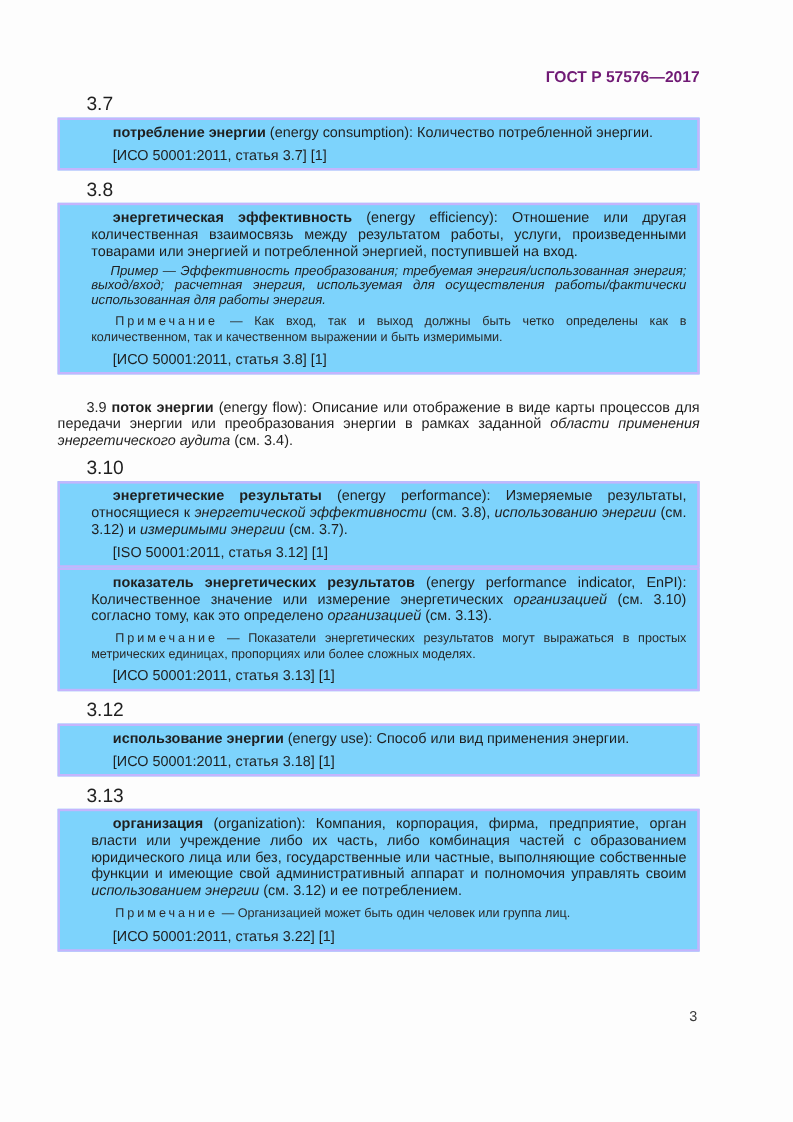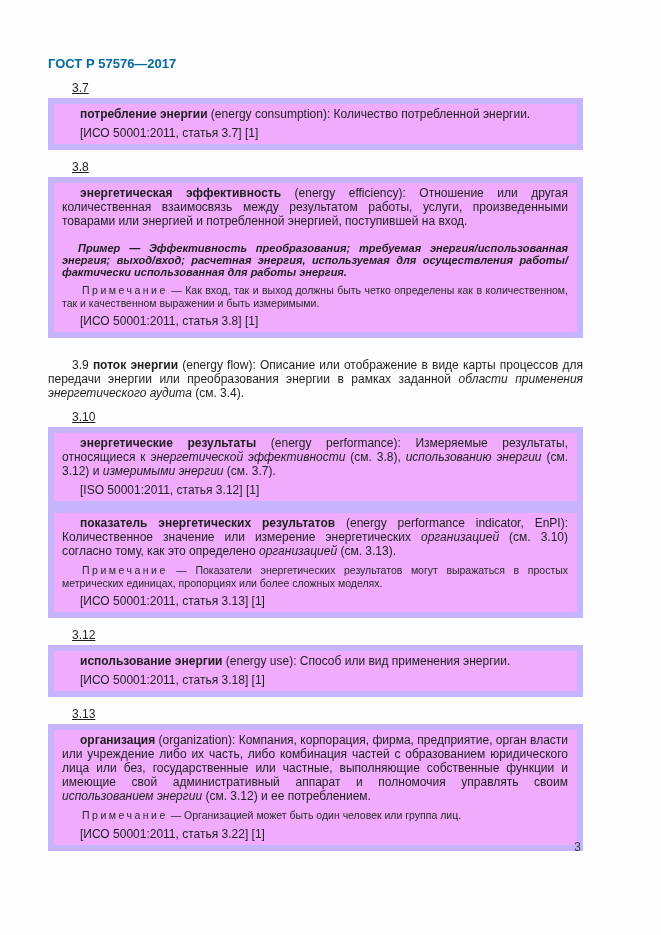--- a/index.html
+++ b/index.html
@@ -8,58 +8,57 @@
     position: relative;
     width: 661px;
     height: 935px;
     background: #fdfdfd;
     color: #1f1f1f;
     font-family: "Liberation Sans", sans-serif;
     padding: 56px 78px 0 48px;
     overflow: hidden;
   }
   .header {
-    text-align: left;
+    text-align: right;
     font-weight: bold;
     font-size: 13px;
     line-height: 15px;
-    color: #0369a1;
+    color: #701a75;
   }
   .sec-num {
-    font-size: 12px;
+    font-size: 16px;
     line-height: 14px;
     margin: 10px 0 3px 0;
     padding-left: 24px;
-    text-decoration: underline;
   }
   .defbox {
-    border: 6px solid #c4b5fd;
-    padding: 3px 9px 4px 8px;
-    background: #f0abfc;
+    border: 2px solid #c4b5fd;
+    padding: 3px 9px 4px 26px;
+    background: #7dd3fc;
   }
   .para {
     font-size: 12px;
     line-height: 14px;
     text-indent: 18px;
     text-align: justify;
   }
   .free-para {
     margin-top: 20px;
     text-indent: 24px;
   }
   .term { font-weight: bold; }
   .ital { font-style: italic; }
   .example {
     font-size: 11px;
     line-height: 12px;
-    font-weight: bold;
+    font-weight: normal;
     font-style: italic;
     text-indent: 16px;
     text-align: justify;
-    margin-top: 14px;
+    margin-top: 4px;
   }
   .note {
     font-size: 10.5px;
     line-height: 12.5px;
     text-indent: 20px;
     text-align: justify;
     margin-top: 6px;
     color: #2a2a2a;
   }
   .note-label { letter-spacing: 2.5px; }

